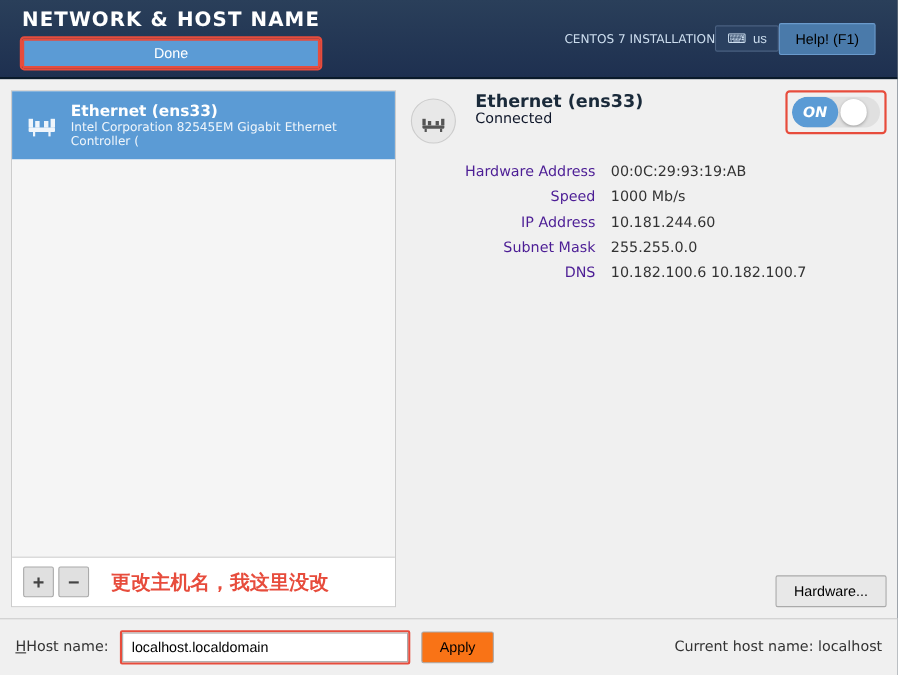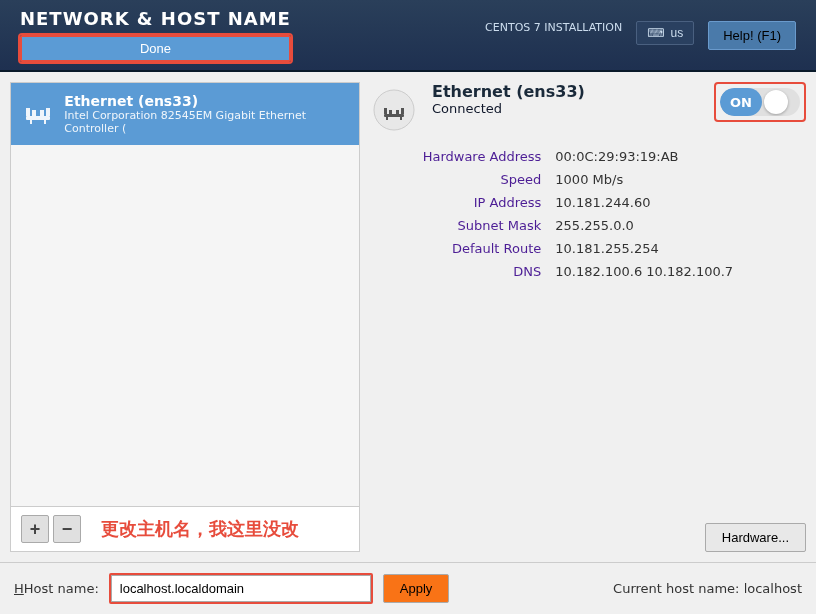--- a/index.html
+++ b/index.html
@@ -38,22 +38,22 @@
       color: white;
       border: 2px solid #e74c3c;
       padding: 4px 14px;
       font-size: 13px;
       cursor: pointer;
       border-radius: 2px;
       outline: 2px solid #e74c3c;
     }
     .header-right {
       display: flex;
-      align-items: flex-start;
-      gap: 14px;
+      align-items: center;
+      gap: 0;
     }
     .centos-label {
       color: #ccddee;
       font-size: 11px;
       text-align: right;
     }
     .keyboard-btn {
       display: flex;
       align-items: center;
       background: #2a4060;
@@ -196,20 +196,21 @@
     .eth-status {
       color: #0f172a;
       font-size: 13px;
     }
 
     
     .toggle-container {
       border: 2px solid #e74c3c;
       padding: 4px;
       border-radius: 4px;
+      font-style: italic;
     }
     .toggle {
       display: flex;
       align-items: center;
       background: #e0e0e0;
       border-radius: 20px;
       width: 80px;
       height: 28px;
       cursor: pointer;
       overflow: hidden;
@@ -398,24 +399,20 @@
         </tr>
         <tr>
           <td>IP Address</td>
           <td>10.181.244.60</td>
         </tr>
         <tr>
           <td>Subnet Mask</td>
           <td>255.255.0.0</td>
         </tr>
         <tr>
-          <td>Default Route</td>
-          <td>10.181.255.254</td>
-        </tr>
-        <tr>
           <td>DNS</td>
           <td>10.182.100.6  10.182.100.7</td>
         </tr>
       </tbody>
         </table>
 
       <div style="flex:1;"></div>
 
       <div style="display:flex; justify-content:flex-end;">
         <button class="configure-btn">Hardware...</button>

